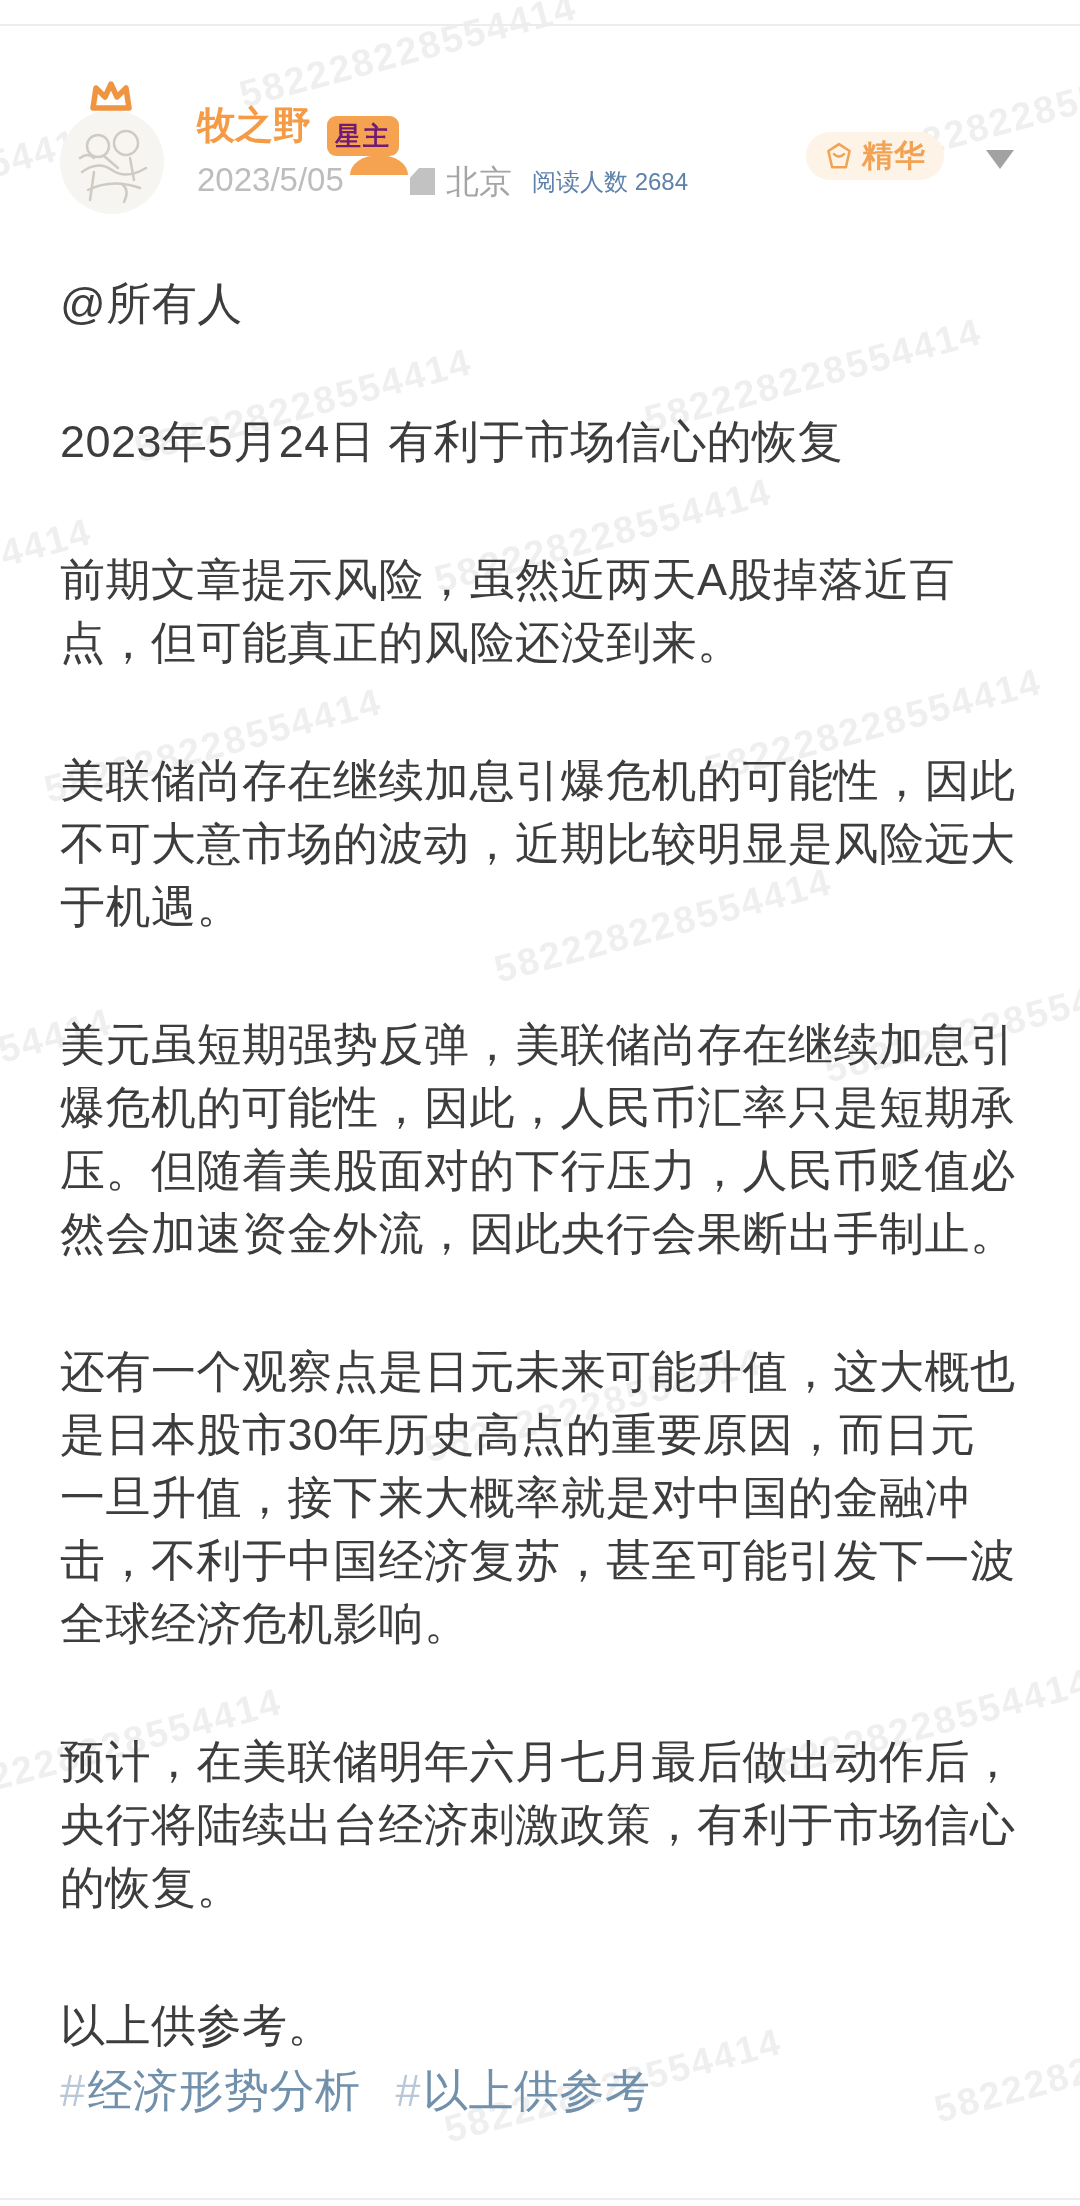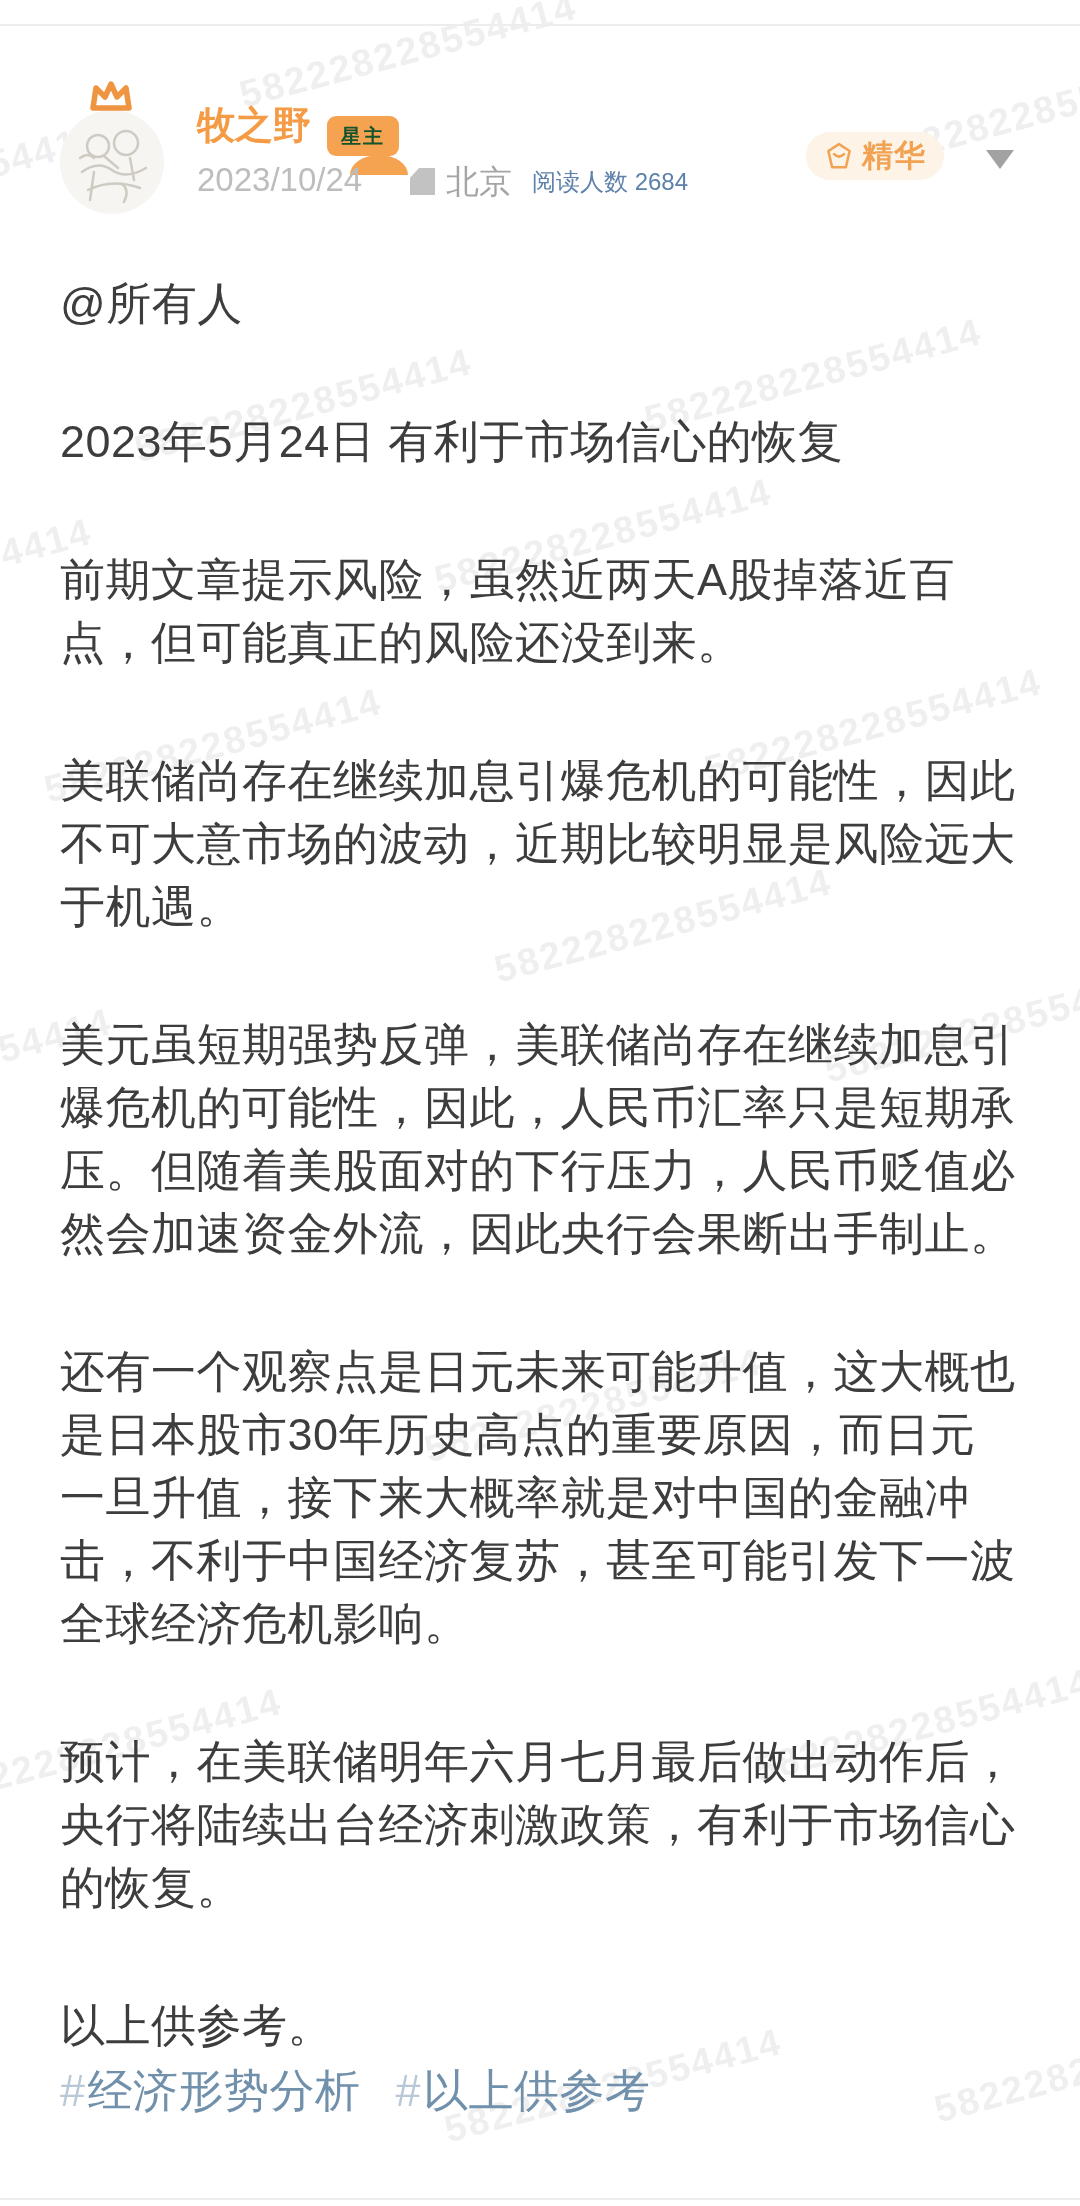--- a/index.html
+++ b/index.html
@@ -26,21 +26,21 @@
     position:absolute;left:60px;top:110px;width:104px;height:104px;border-radius:50%;
     background:#f6f5f2;overflow:hidden;
   }
   .crown{position:absolute;left:86px;top:78px;width:50px;height:36px;}
   .username{
     position:absolute;left:197px;top:103px;
     font-size:38px;font-weight:700;color:#f59b45;line-height:44px;
   }
   .role-badge{
     position:absolute;left:327px;top:116px;width:72px;height:40px;border-radius:9px;
-    background:#f6a351;color:#14532d;font-size:20px;font-weight:700;
+    background:#f6a351;color:#701a75;font-size:26px;font-weight:700;
     display:flex;align-items:center;justify-content:center;letter-spacing:2px;
   }
   .badge-dome{
     position:absolute;left:350px;top:155px;width:58px;height:20px;
     background:#f6a351;border-radius:29px 29px 0 0 / 20px 20px 0 0;
   }
   .post-date{
     position:absolute;left:197px;top:158px;
     font-size:33px;color:#bdbdbd;line-height:44px;
   }
@@ -129,21 +129,21 @@
     <svg width="50" height="36" viewBox="0 0 50 36">
       <path d="M7,30 L10,10 L19,19 L25,6 L31,19 L40,10 L43,30 Z" fill="none" stroke="#ef9440" stroke-width="5.5" stroke-linejoin="round" stroke-linecap="round"></path>
     </svg>
   </div>
 
   <div class="username">牧之野</div>
 
   <div class="role-badge">星主</div>
   <div class="badge-dome"></div>
 
-  <div class="post-date">2023/10/24</div>
+  <div class="post-date">2023/5/05</div>
 
   <div class="loc-icon"></div>
   <div class="loc-text">北京</div>
 
   <div class="read-count">阅读人数 2684</div>
 
   <div class="essence-pill">
     <span>
       <svg width="30" height="30" viewBox="0 0 24 24">
         <g fill="none" stroke="#f2a253" stroke-width="2" stroke-linejoin="round" stroke-linecap="round">

